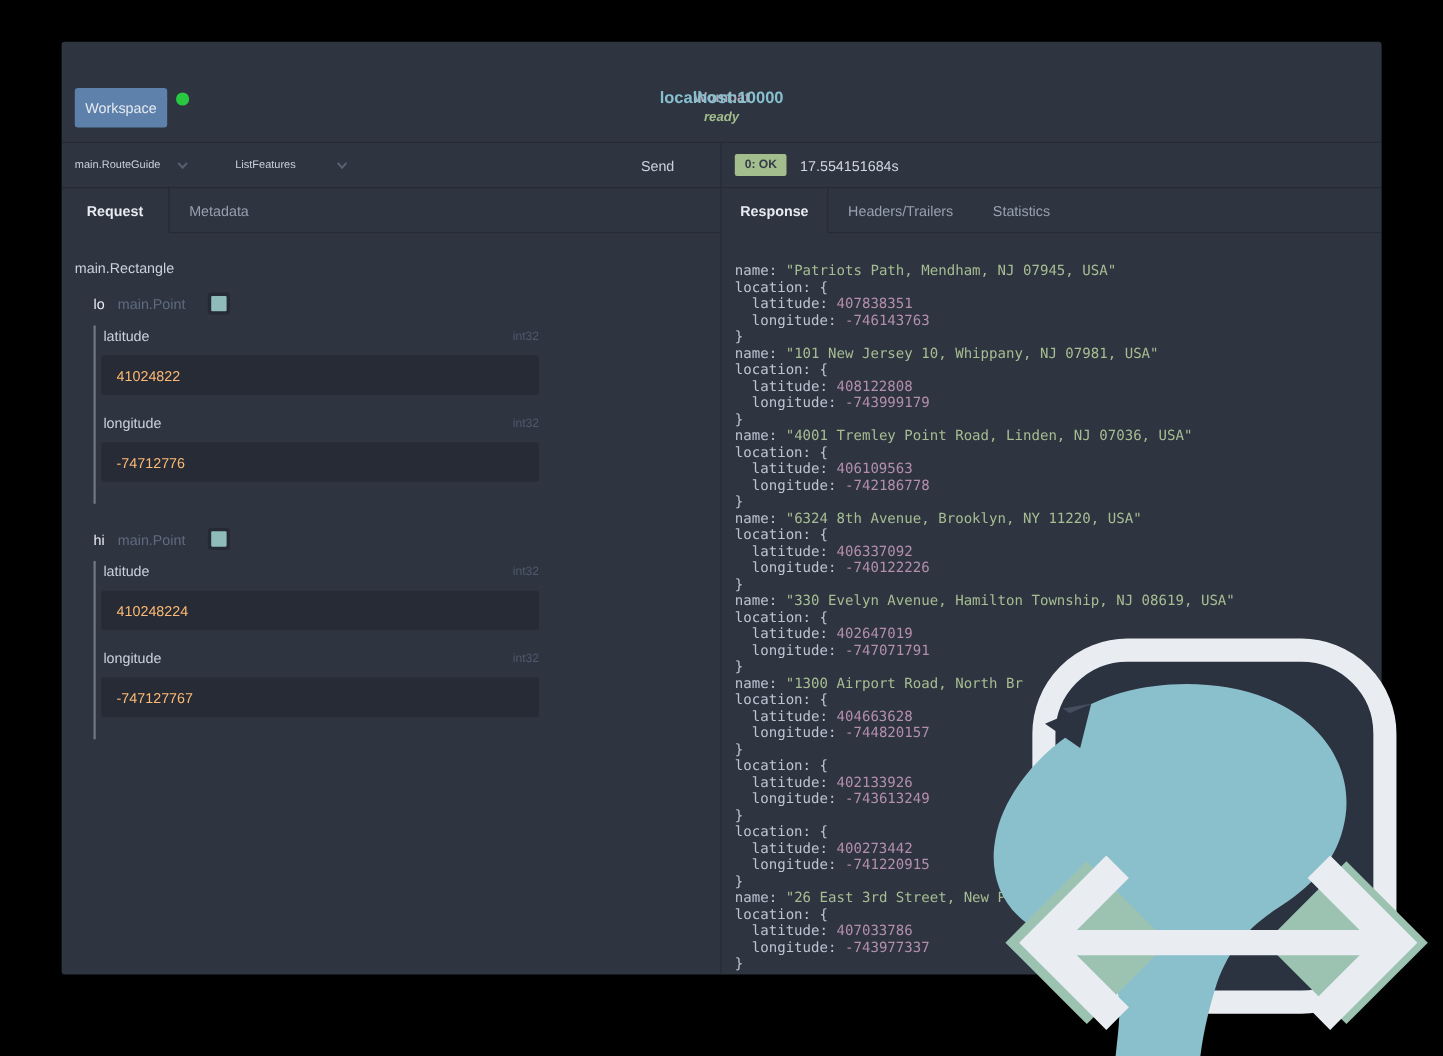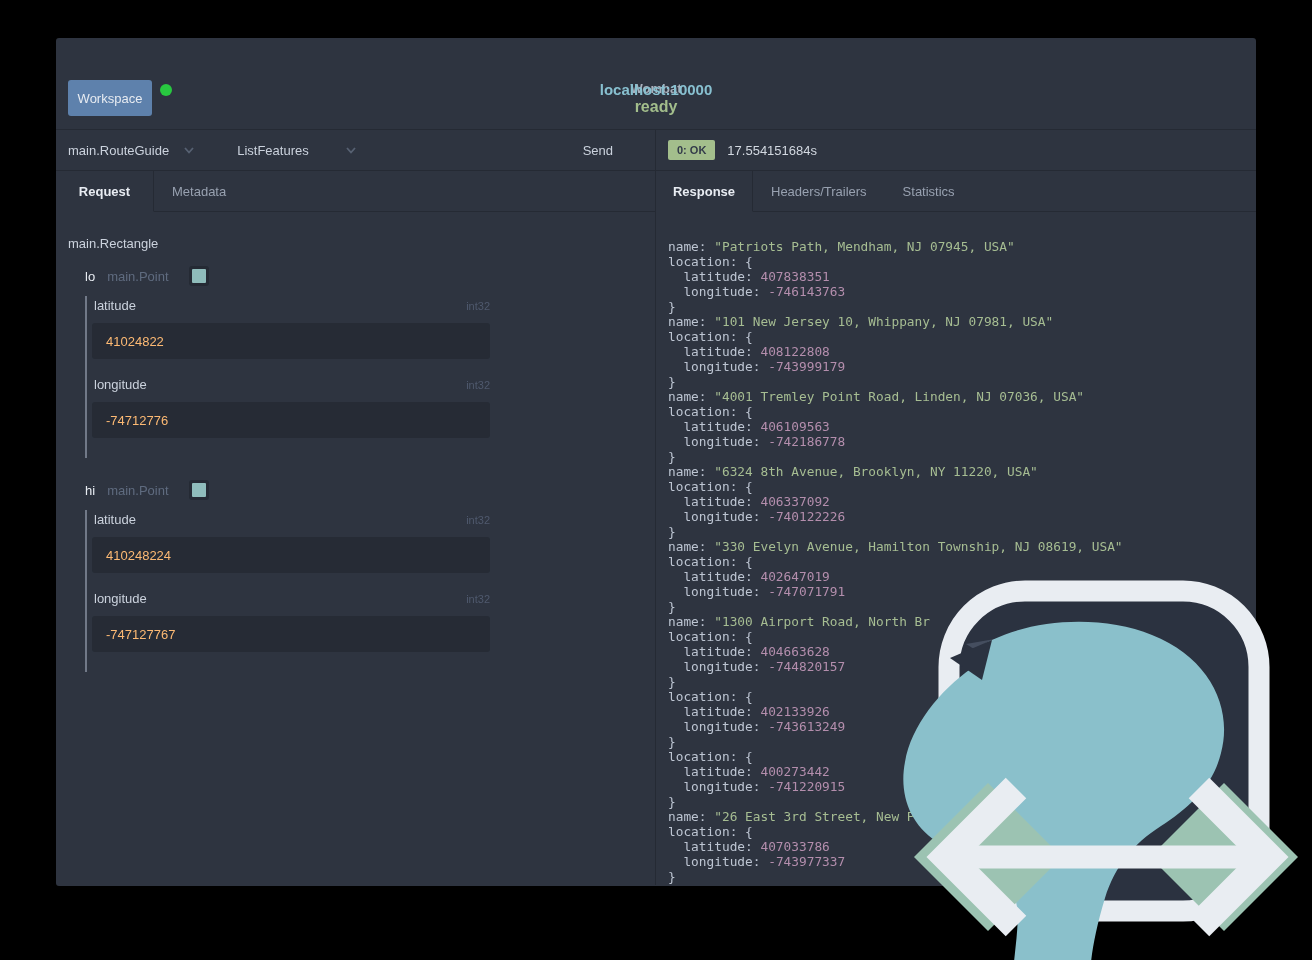--- a/index.html
+++ b/index.html
@@ -17,29 +17,29 @@
   .titlebar{position:relative;height:92px;border-bottom:1px solid var(--border);}
   .traffic{position:absolute;left:64px;top:46px;display:flex;gap:8px;}
   .dot{width:12px;height:12px;border-radius:50%;border:none;}
   .win-title{position:absolute;top:43px;left:0;width:100%;text-align:center;
     font-size:13px;font-weight:bold;color:#a8b0bc;}
   .workspace-btn{position:absolute;left:12px;top:42px;width:84px;height:36px;
     background:var(--accent);color:#e7ebf1;font-size:13px;border:none;border-radius:3px;
     display:flex;align-items:center;justify-content:center;font-family:inherit;}
   .server{position:absolute;top:43px;left:0;width:100%;text-align:center;line-height:17px;}
   .server .addr{font-size:15px;font-weight:bold;color:var(--teal);}
-  .server .state{font-size:16px;font-weight:bold;color:var(--green);}
+  .server .state{font-size:12px;font-weight:bold;color:var(--green);font-style:italic;}
   
   .main{display:flex;height:755px;}
   .panel-left{width:600px;border-right:1px solid var(--border);display:flex;flex-direction:column;}
   .panel-right{flex:1;display:flex;flex-direction:column;overflow:hidden;}
   .row41{height:41px;display:flex;align-items:center;border-bottom:1px solid var(--border);}
   
   .toolbar{padding:0 12px;}
-  .select{display:flex;align-items:center;gap:14px;color:var(--text);font-size:13px;cursor:pointer;}
+  .select{display:flex;align-items:center;gap:14px;color:var(--text);font-size:10px;cursor:pointer;}
   .select + .select{margin-left:42px;}
   .chev{width:12px;height:12px;}
   .send{margin-left:auto;margin-right:30px;color:var(--text);font-size:13px;background:none;
     border:none;font-family:inherit;cursor:pointer;}
   
   .tabs{height:41px;display:flex;}
   .tab{display:flex;align-items:center;justify-content:center;font-size:13px;
     color:#98a1b0;border-bottom:1px solid var(--border);cursor:pointer;}
   .tab.active{color:var(--bright);font-weight:bold;border-bottom-color:transparent;
     border-right:1px solid var(--border);}

